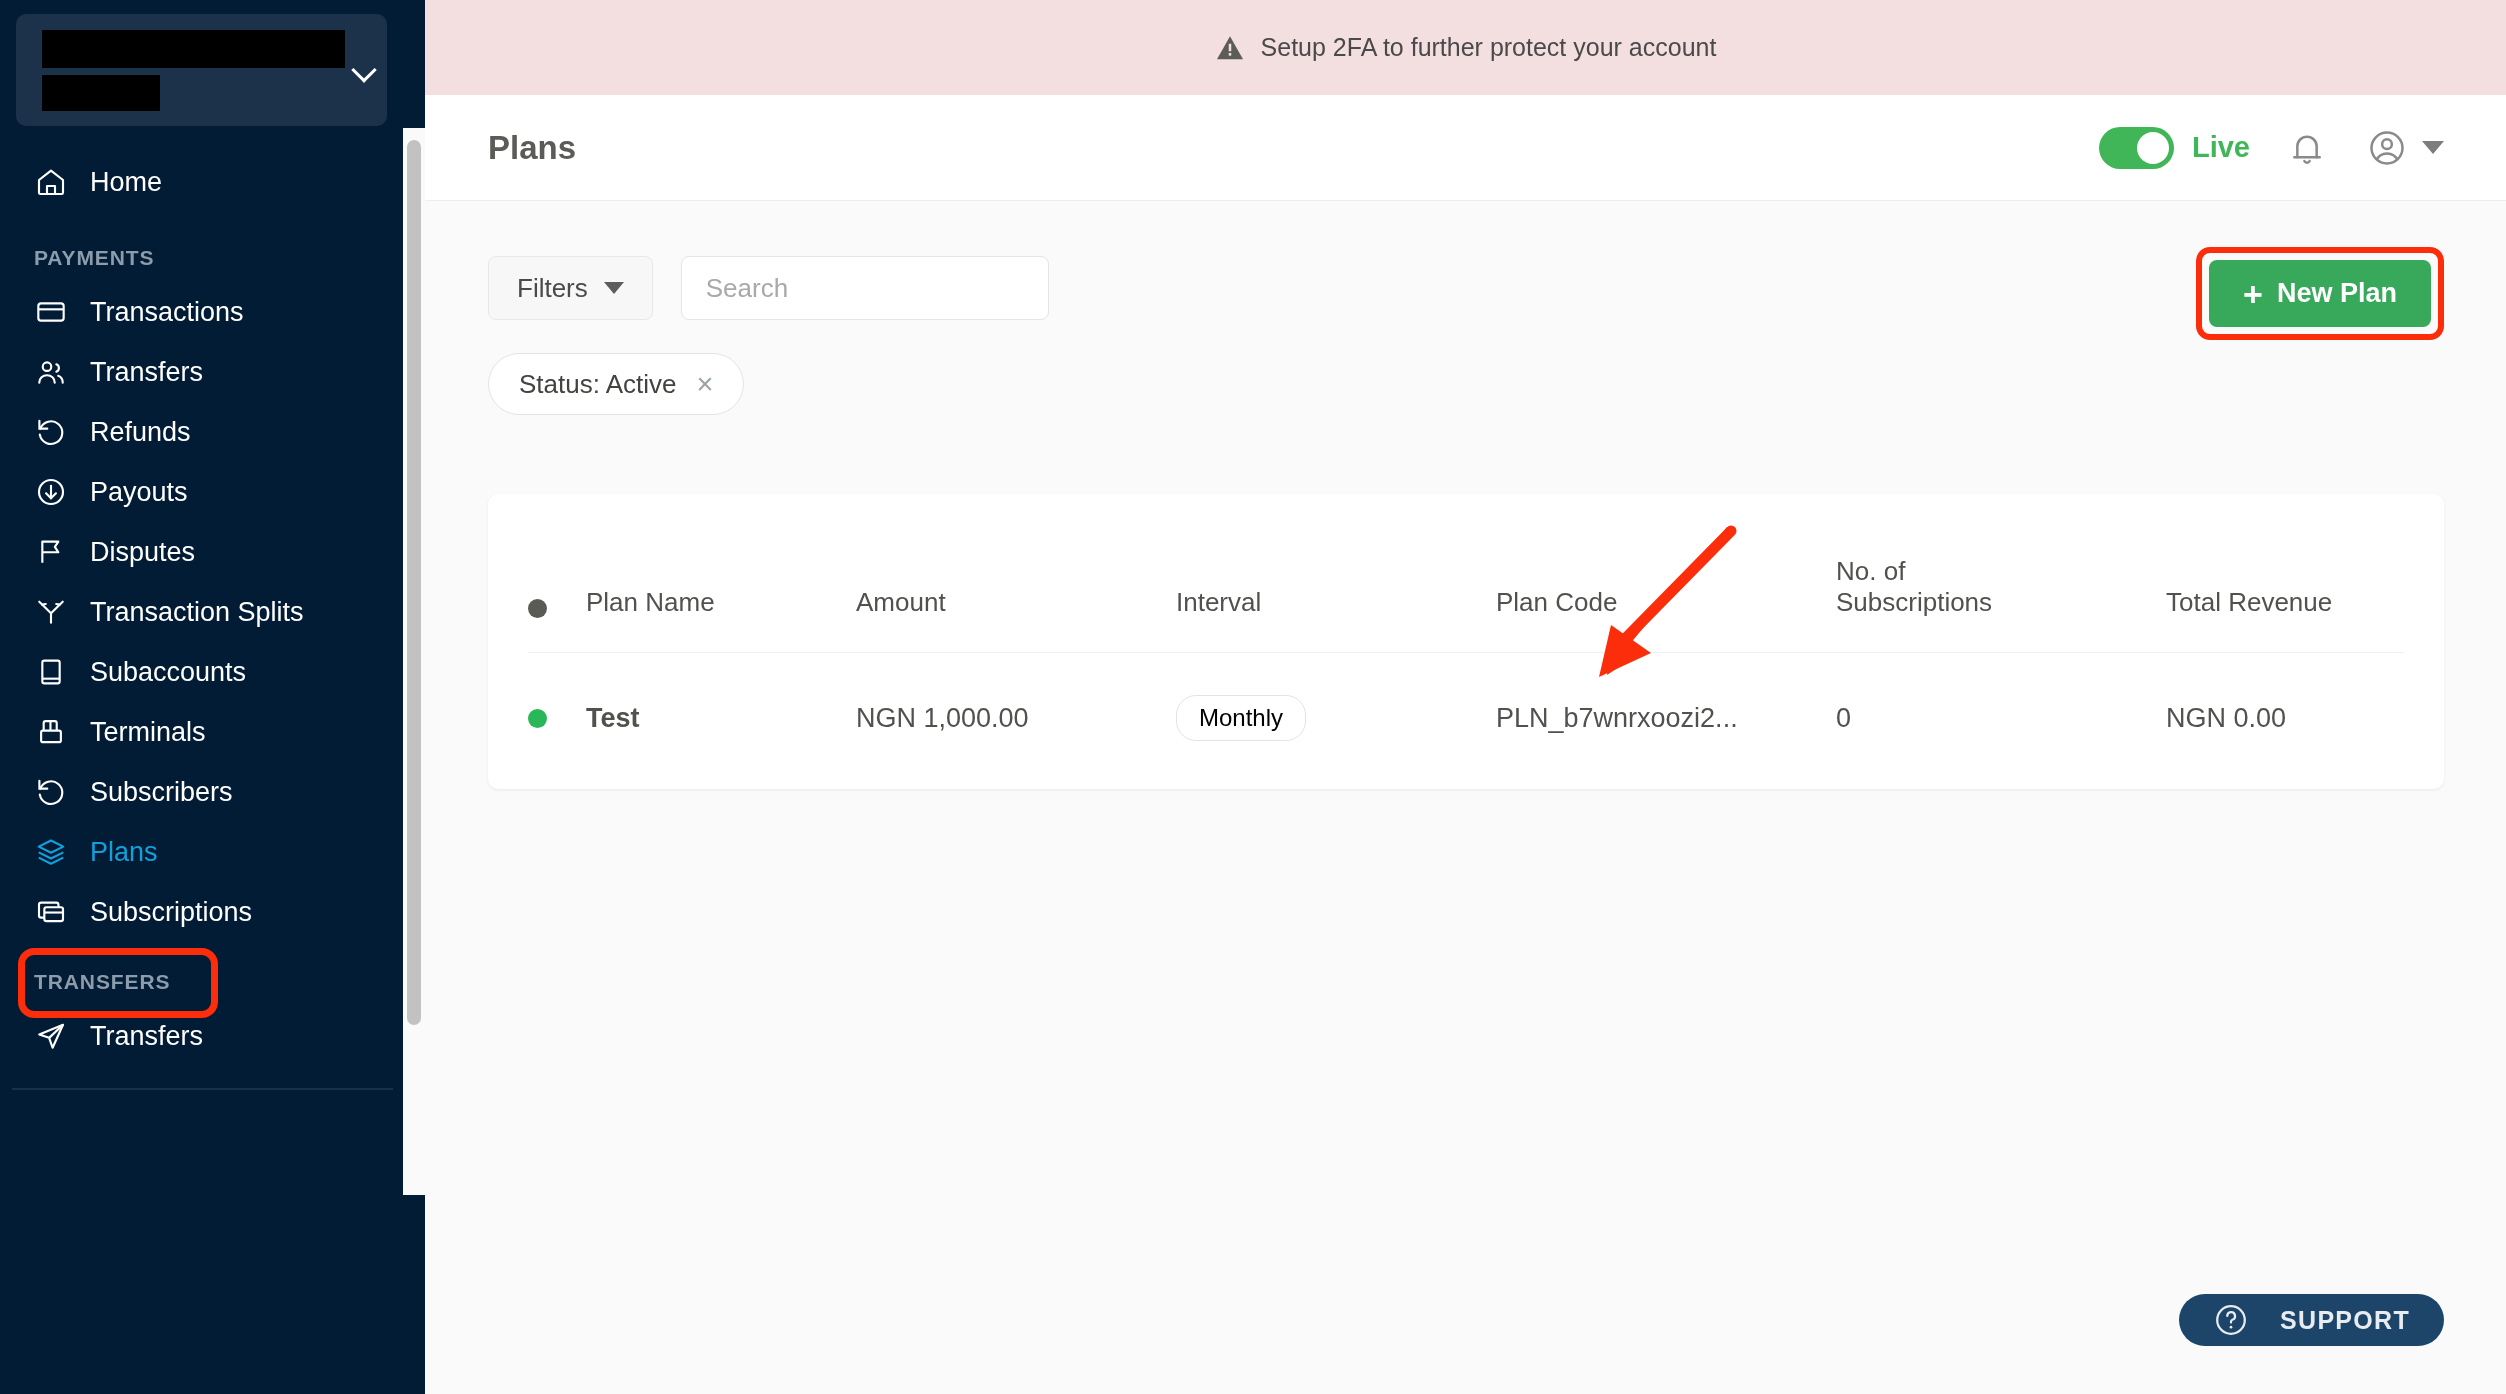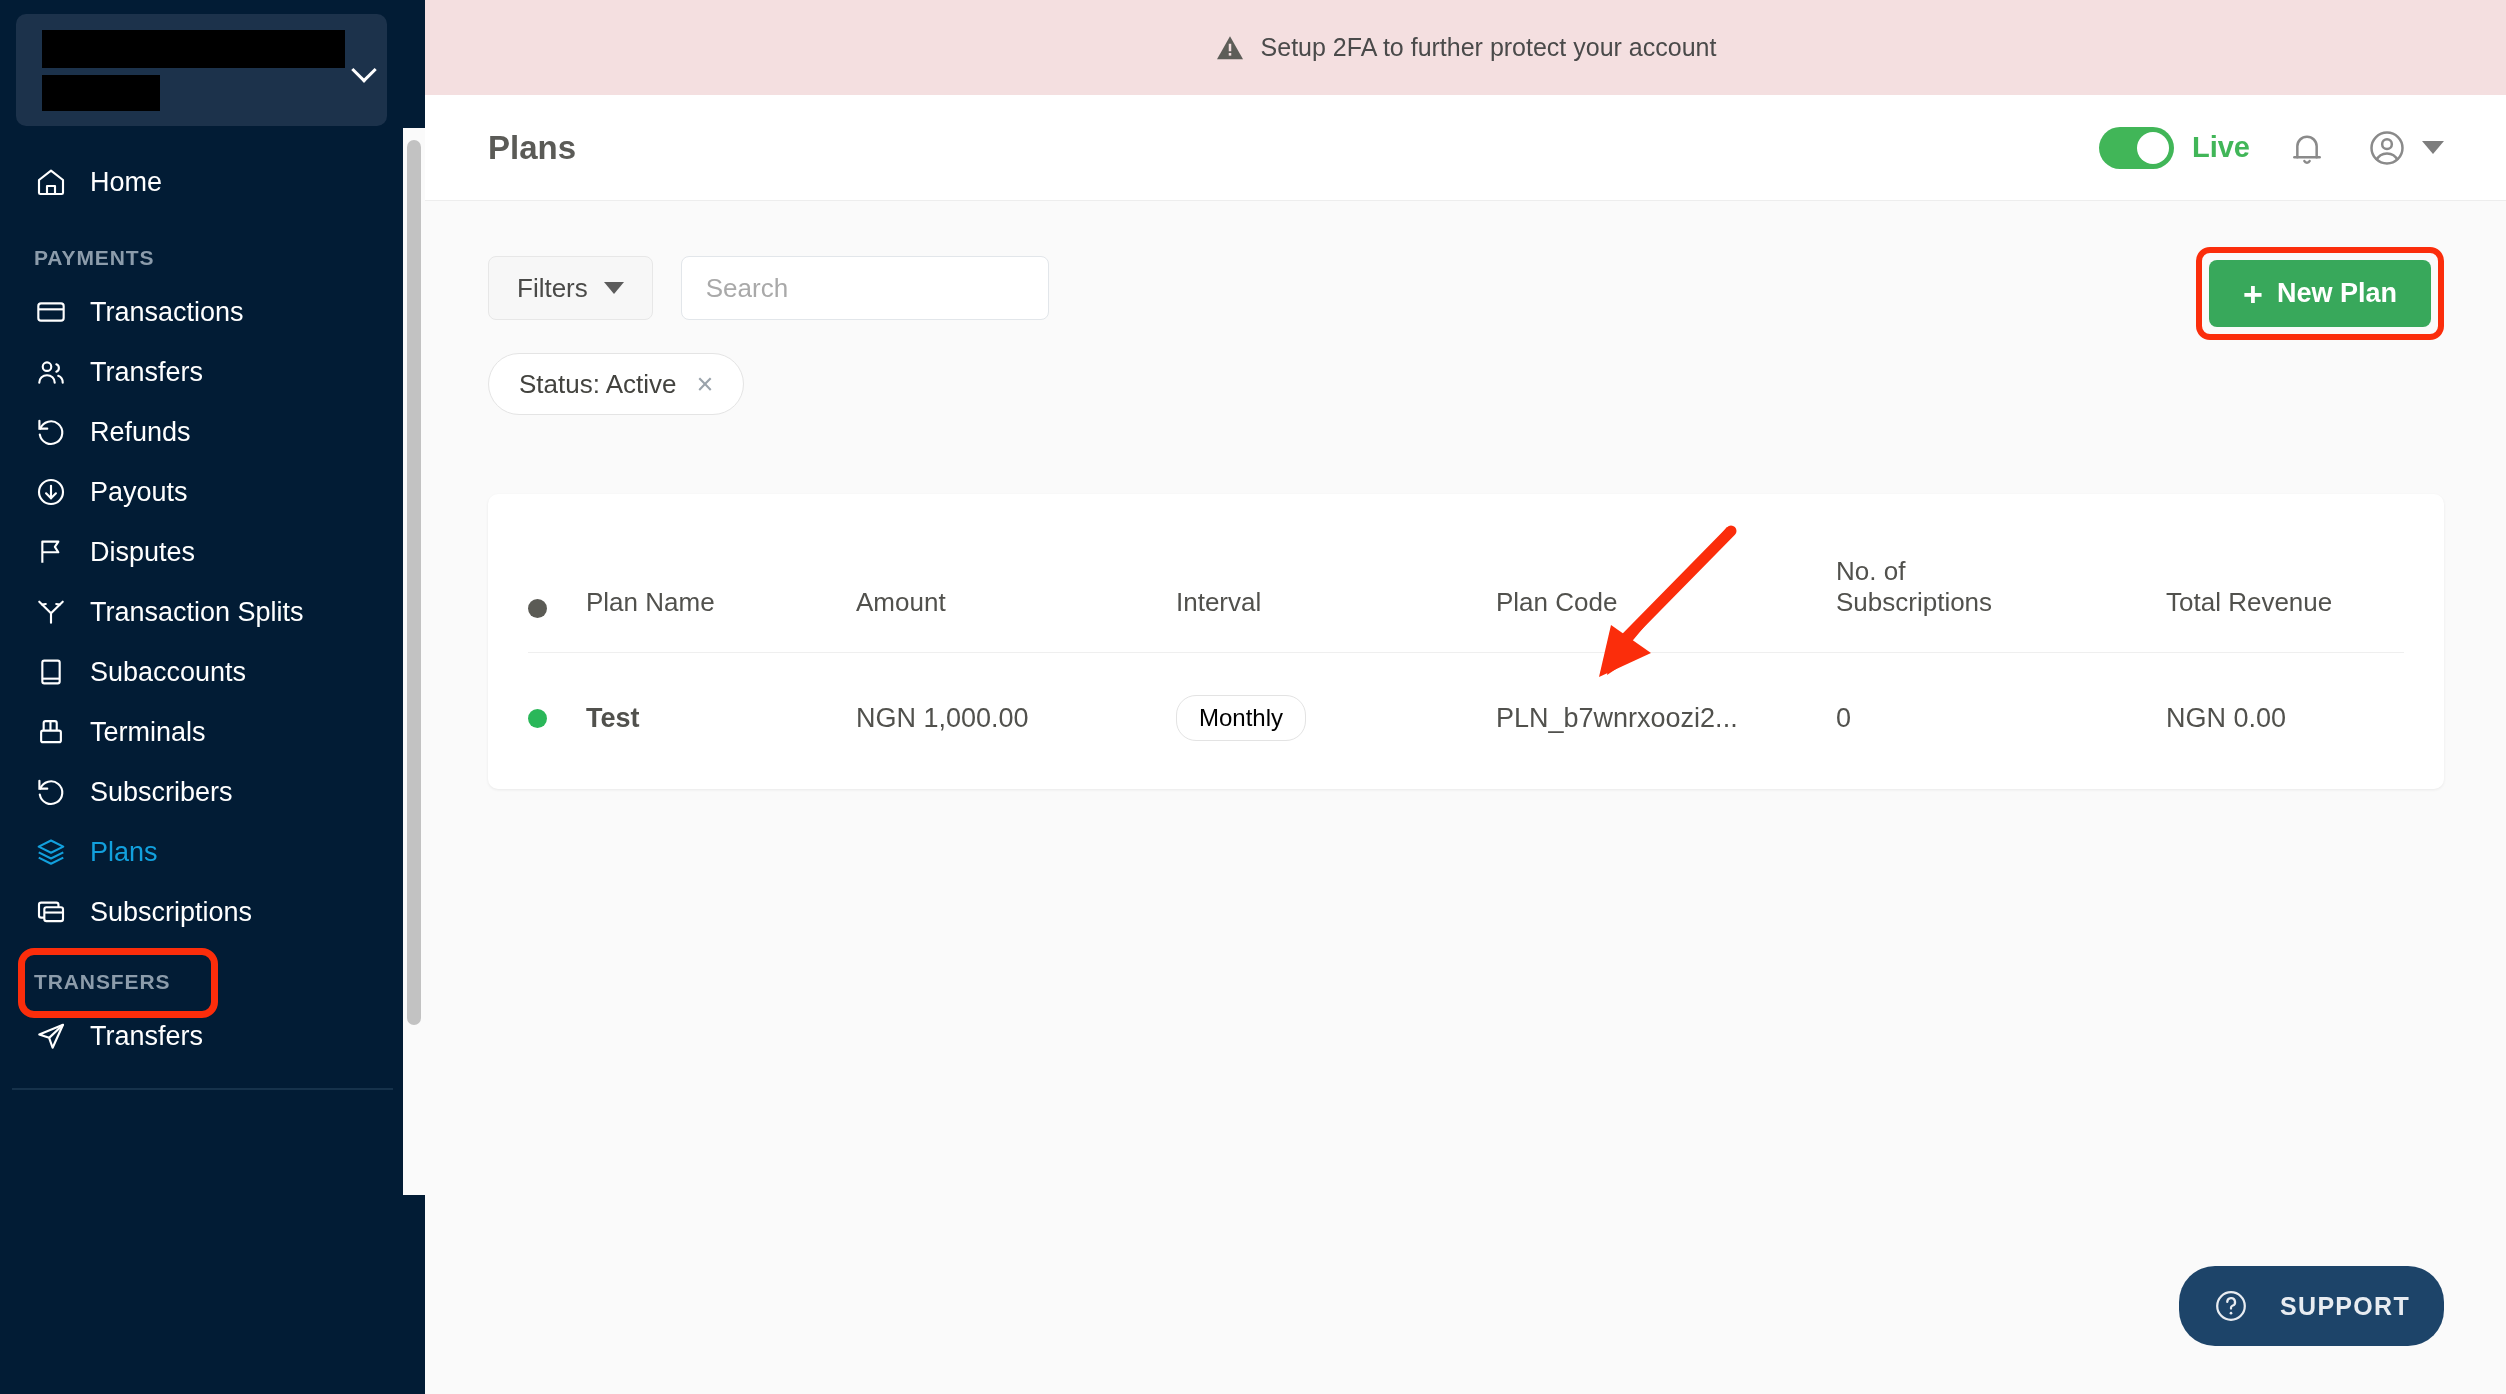--- a/index.html
+++ b/index.html
@@ -198,21 +198,21 @@
     display:inline-block; border:1px solid #e3e3e3; border-radius:20px;
     padding:8px 22px; font-size:24px; color:#000000; background:#fff;
   }
 
   
   .arrow-svg { position:absolute; left:1555px; top:525px; pointer-events:none; z-index:20; }
 
   
   .support-btn {
     position:absolute; right:62px; bottom:48px;
-    height:80px; padding:12px 34px;
+    height:52px; padding:12px 34px;
     background:#1d4469; border-radius:36px;
     display:flex; align-items:center; gap:31px;
     color:#e8ecf1; font-size:25px; font-weight:bold; letter-spacing:1.3px;
     cursor:pointer; z-index:10;
   }
   .support-btn svg { width:36px; height:36px; display:block; }
 
   
   .plans-highlight {
     position:absolute; left:18px; top:948px;

